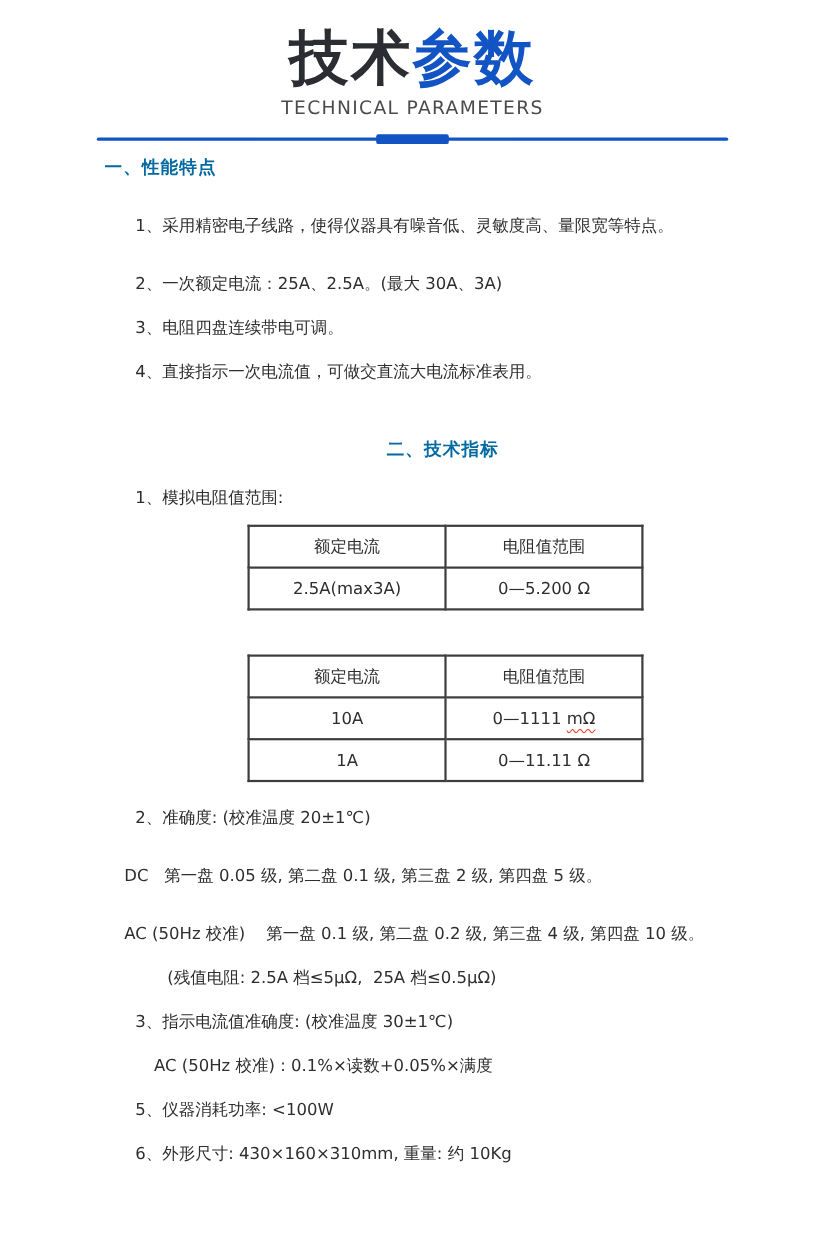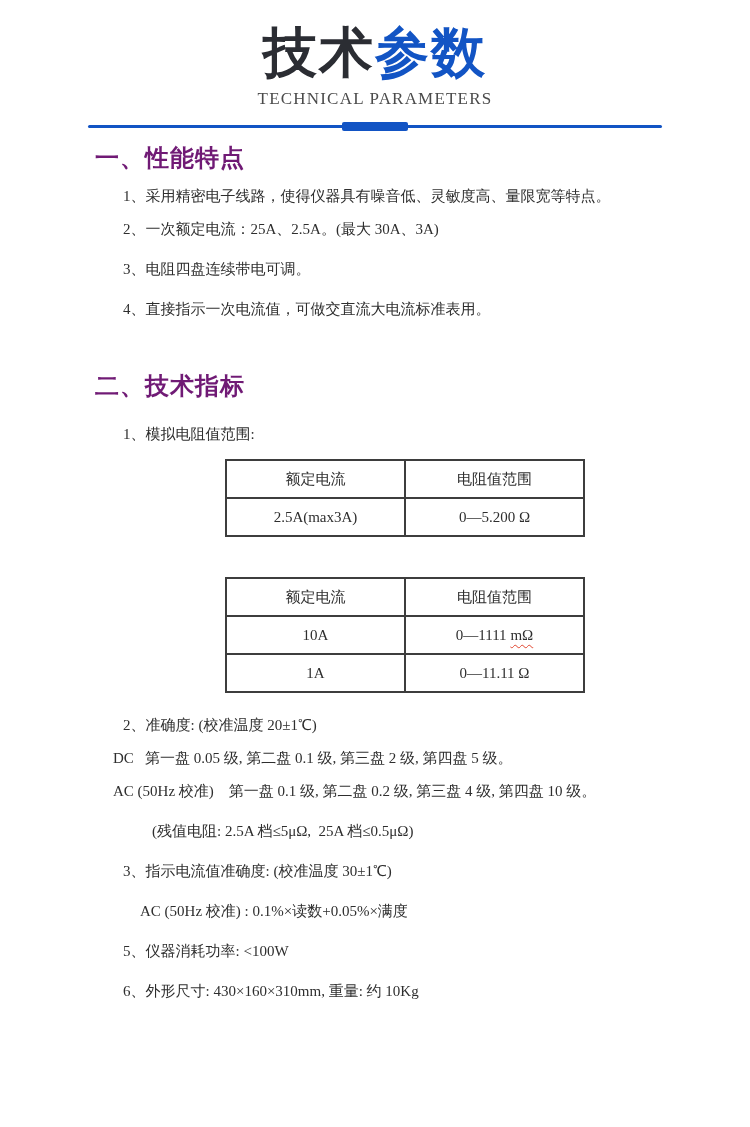--- a/index.html
+++ b/index.html
@@ -4,21 +4,21 @@
 <style>
   * { box-sizing: border-box; margin: 0; padding: 0; }
   html, body { background: #ffffff; }
   body {
     width: 750px; height: 1127px;
     font-family: "DejaVu Sans", "Liberation Sans", sans-serif;
     color: #2e2e2e;
     overflow: hidden;
     position: relative;
   }
-  .page { width: 750px; height: 1127px; background: #ffffff; font-family: Liberation Serif, serif; }
+  .page { width: 750px; height: 1127px; background: #ffffff; }
 
   
   header { padding-top: 24px; text-align: center; }
   .title {
     font-size: 54px;
     font-weight: 900;
     letter-spacing: 2px;
     line-height: 1.08;
     white-space: nowrap;
   }
@@ -51,40 +51,40 @@
     transform: translateX(-50%);
     width: 66px; height: 9px;
     background: #1254c4;
     border-radius: 2px;
     display: block;
   }
 
   
   main { padding: 0 40px 0 95px; }
   .sec-heading {
-    font-size: 24px;
+    font-size: 16px;
     font-weight: 700;
-    color: #701a75;
+    color: #0369a1;
     letter-spacing: 1px;
   }
   .sec1-heading { margin-top: 11px; }
-  .sec2-heading { margin-top: 50px; }
+  .sec2-heading { margin-top: 50px; text-align: center; }
 
   p.txt {
     font-size: 15px;
     line-height: 21px;
     color: #2e2e2e;
     white-space: pre-wrap;
   }
   .ind-item   { margin-left: 28px; }  
   .ind-sub    { margin-left: 18px; }  
   .ind-res    { margin-left: 57px; }  
   .ind-sub3   { margin-left: 45px; }
   .mt19 { margin-top: 19px; }
-  .mt20 { margin-top: 12px; }
+  .mt20 { margin-top: 32px; }
   .mt22 { margin-top: 22px; }
 
   
   table.spec-table {
     border-collapse: collapse;
     margin-left: 130px;          
     table-layout: fixed;
     background: #ffffff;
   }
   table.spec-table.first  { margin-top: 14px; }

